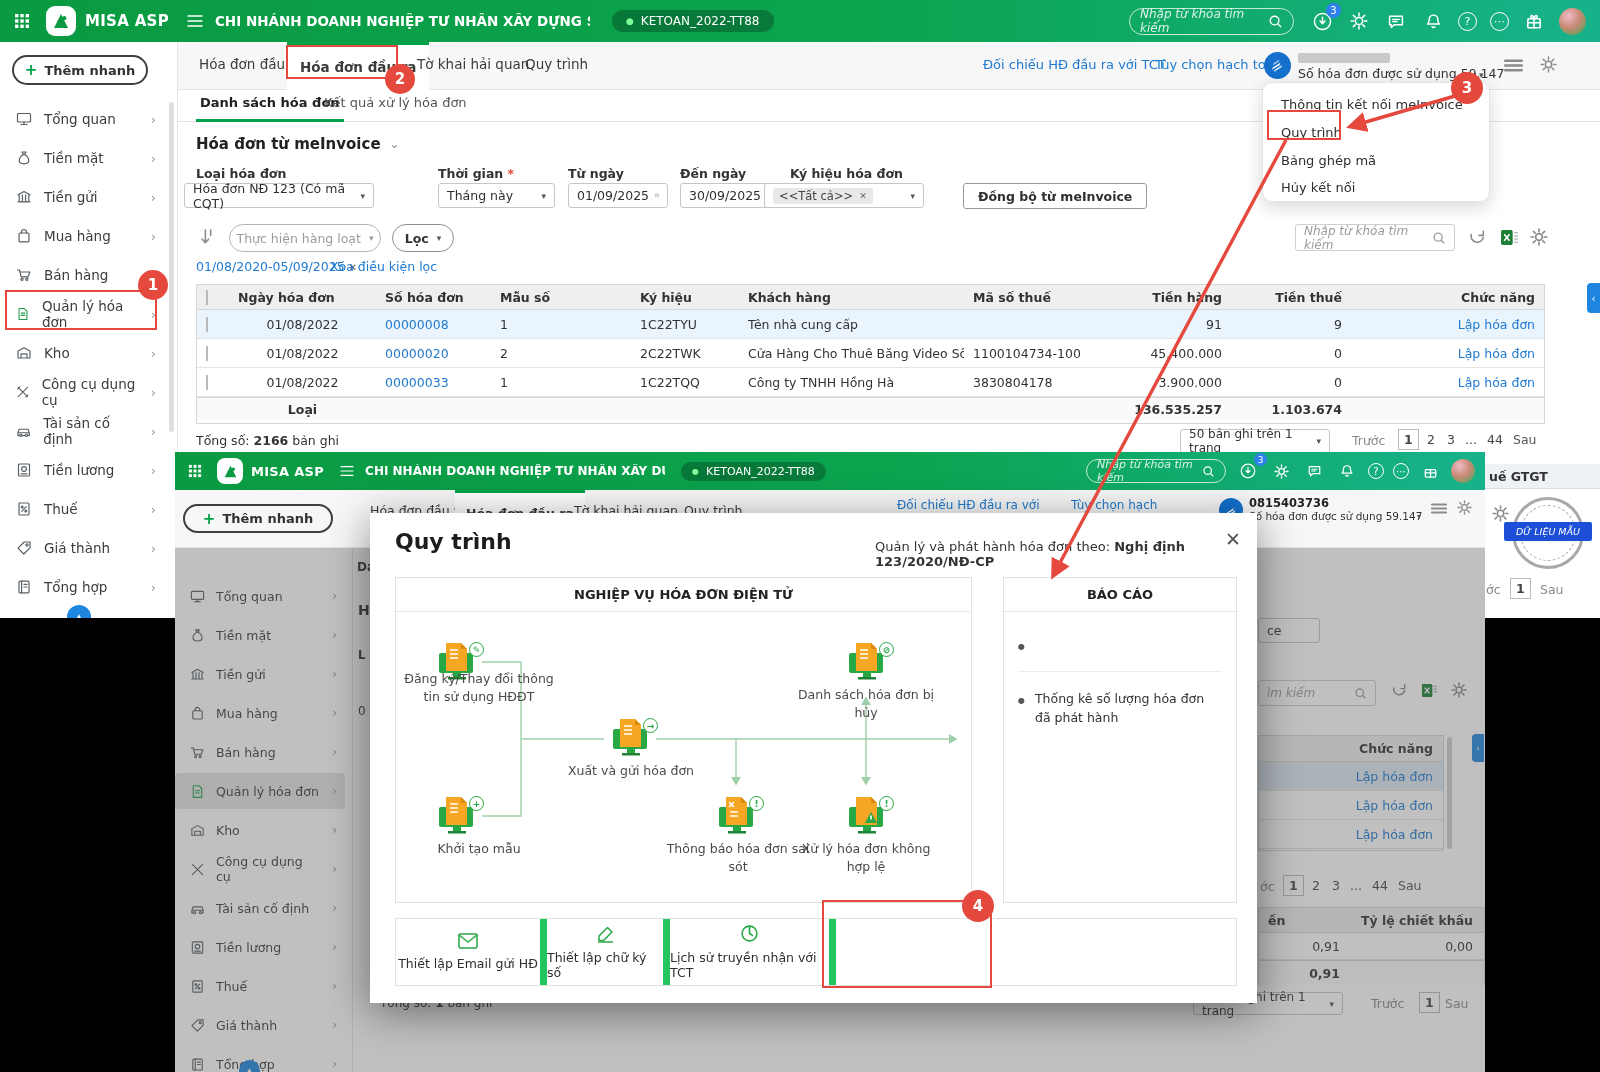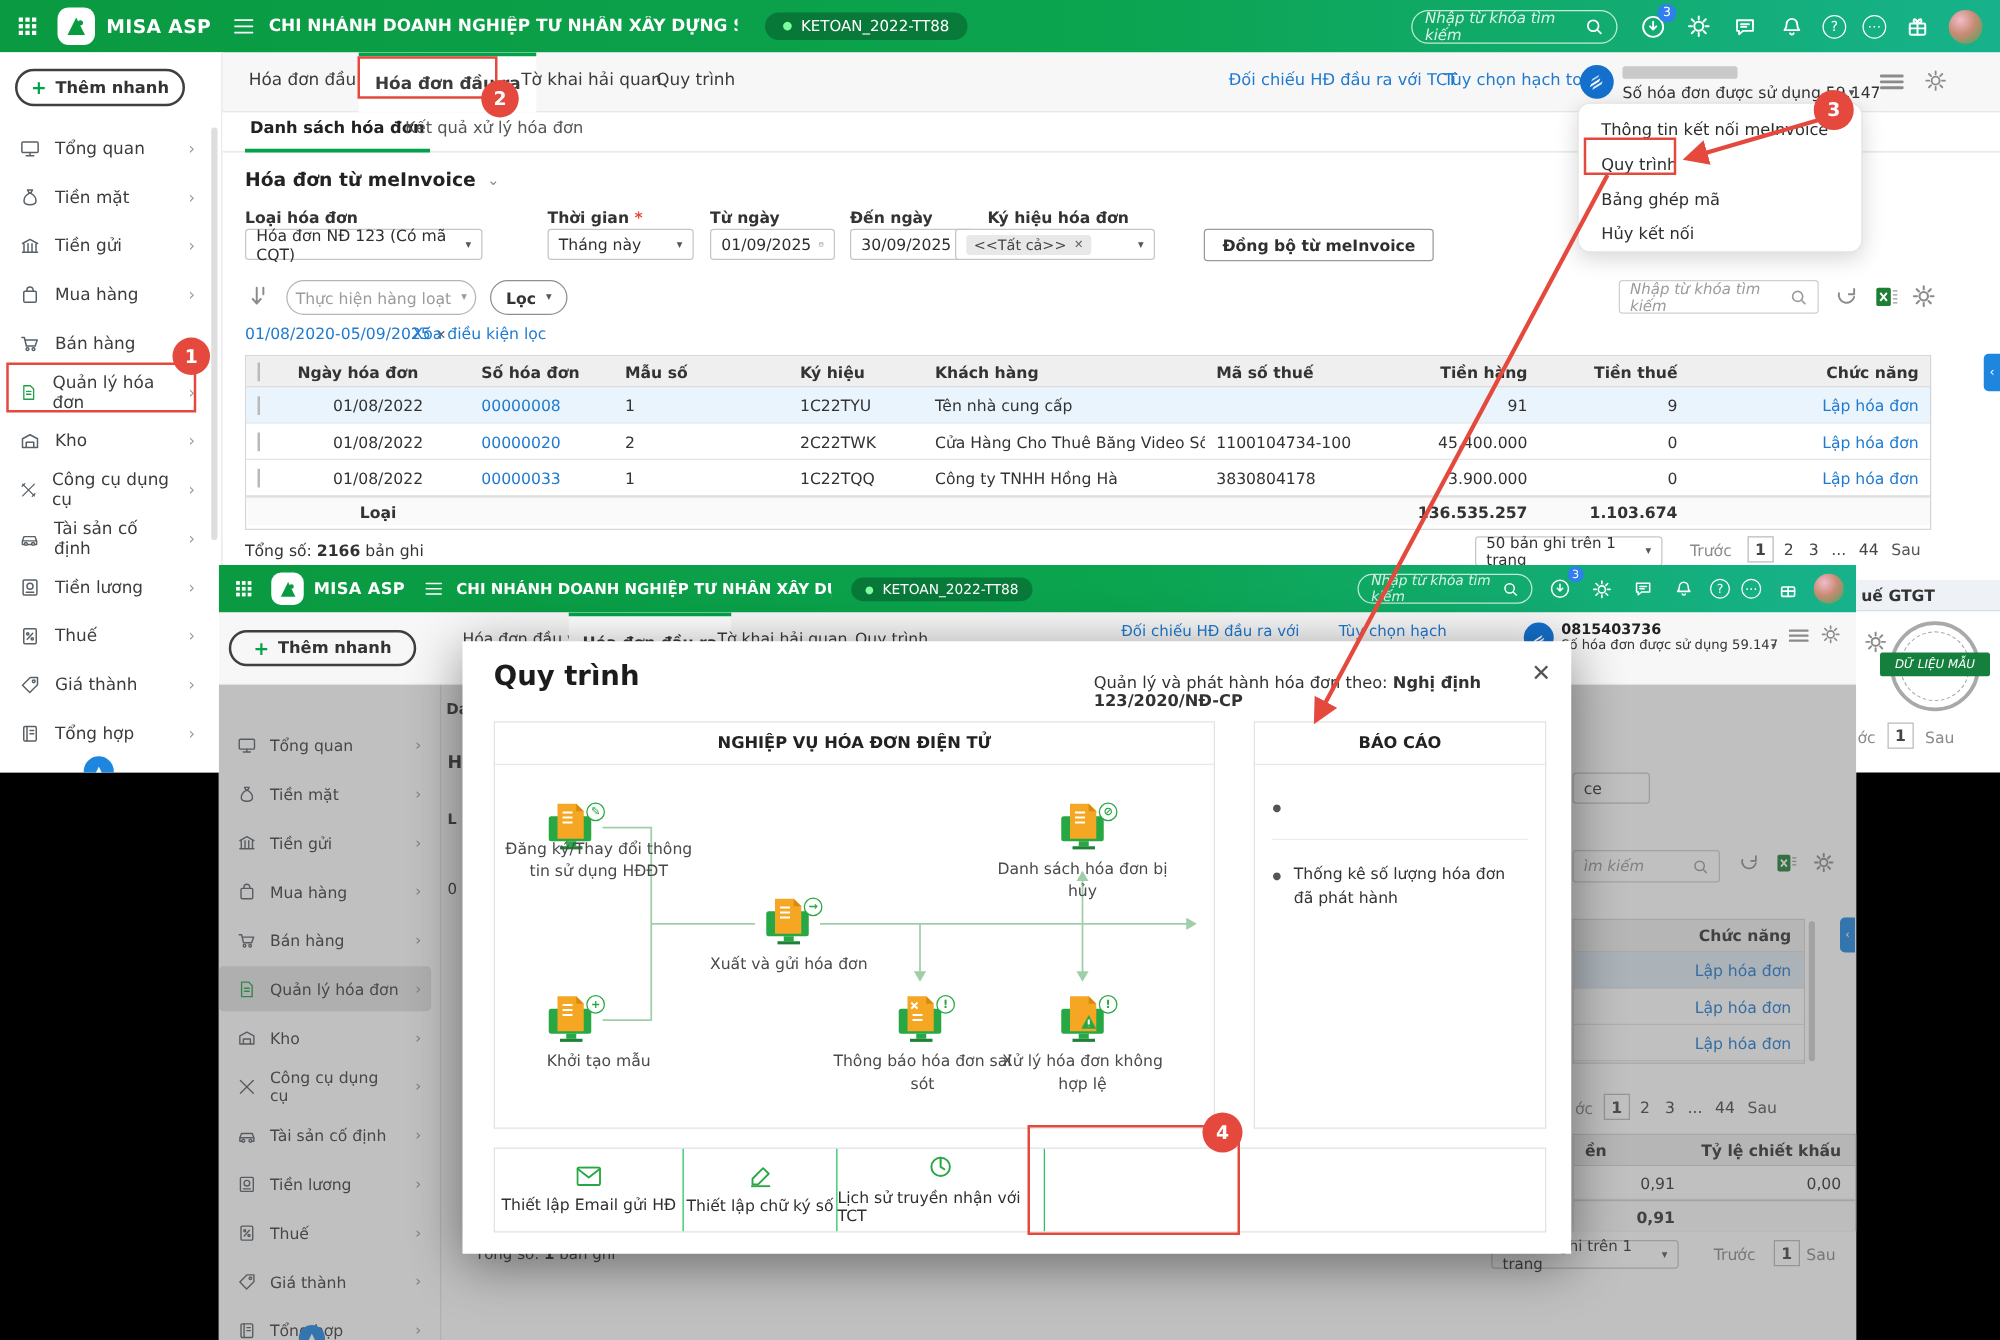--- a/index.html
+++ b/index.html
@@ -69,21 +69,21 @@
   .totrow{display:flex;background:#fafafa;font-size:12.5px;font-weight:bold;height:23px;align-items:center;border-top:1px solid #d6d6d6}
   .pgsel{position:absolute;height:24px;border:1px solid #c6c6c6;border-radius:3px;background:#fff;display:flex;align-items:center;gap:10px;padding:0 8px;font-size:12px;color:#333}
   .pgtxt{font-size:12.5px;color:#8a8a8a}
   .pgnum{font-size:12.5px;color:#444;padding:2px 5px}
   .pgnum.cur{border:1px solid #bbb;font-weight:bold;background:#fff}
   .sidetab{position:absolute;width:13px;height:30px;background:#1f86e0;color:#fff;border-radius:4px 0 0 4px;display:flex;align-items:center;justify-content:center;font-size:10px}
   
   .bandhdr{position:absolute;background:#eef2f7;border-bottom:1px solid #d9dee4;font-size:12.5px;font-weight:bold;display:flex;align-items:center;padding:0 4px;color:#333}
   .stampc{position:absolute;width:72px;height:72px;border:3px solid #a9a9a9;border-radius:50%}
   .stampc .in{position:absolute;inset:5px;border:1.5px dashed #ababab;border-radius:50%}
-  .ribbon{position:absolute;background:#15803d;color:#fff;font-style:italic;font-size:9.5px;display:flex;align-items:center;justify-content:center;border-radius:2px}
+  .ribbon{position:absolute;background:#1d4ed8;color:#fff;font-style:italic;font-size:9.5px;display:flex;align-items:center;justify-content:center;border-radius:2px}
   
   .inner{left:175px;top:452px;width:1310px;height:620px;background:#fff;overflow:hidden}
   .ighead{left:0;top:0;width:100%;height:38px;background:linear-gradient(90deg,#0a9a41,#0ba44f 55%,#17b28b);display:flex;align-items:center;color:#fff}
   .itabrow{left:0;top:38px;width:100%;height:58px;background:#f7f7f7;border-bottom:1px solid #e3e3e3}
   .itab{position:absolute;top:0;height:44px;line-height:42px;padding:0 11px;font-size:12.5px;color:#3b3b3b;white-space:nowrap}
   .itab.active{background:#fff;font-weight:bold;border-top:3px solid #00a34a}
   .isbar{left:0;top:96px;width:178px;height:524px;background:#fff;border-right:1px solid #e6e6e6}
   .isitem{position:absolute;left:0;width:170px;height:36px;display:flex;align-items:center;padding:0 8px 0 15px;gap:11px;font-size:12.5px;color:#3c3c3c}
   .isitem .chev{margin-left:auto;color:#9a9a9a;font-size:12px}
   .isitem svg{stroke:#596066;fill:none;stroke-width:1.2;stroke-linecap:round;stroke-linejoin:round}
@@ -97,21 +97,21 @@
   .m-sub{font-size:13px;color:#333}
   .m-close{font-size:19px;color:#555}
   .panel{position:absolute;border:1px solid #e2e2e2;background:#fff}
   .panel-h{height:34px;border-bottom:1px solid #e8e8e8;display:flex;align-items:center;justify-content:center;font-weight:bold;font-size:13px;color:#222}
   .nlabel{position:absolute;font-size:12.5px;color:#4a4a4a;text-align:center;line-height:1.45}
   .nodeic{position:absolute;width:46px;height:42px}
   .nbadge{position:absolute;right:-4px;top:2px;width:15px;height:15px;background:#fff;border:1.4px solid #27a844;border-radius:50%;color:#27a844;font-size:9px;font-weight:bold;display:flex;align-items:center;justify-content:center}
   .rep{display:flex;gap:10px;font-size:12.5px;color:#333;line-height:1.5}
   .rep .bu{color:#555;font-size:8px;padding-top:5px}
   .btnrow{position:absolute;border:1px solid #e2e2e2;background:#fff;display:flex}
-  .mbtn{height:100%;display:flex;flex-direction:column;align-items:center;justify-content:center;gap:7px;border-right:1px solid #22c55e;font-size:12.5px;color:#2f2f2f}
+  .mbtn{height:100%;display:flex;flex-direction:column;align-items:center;justify-content:center;gap:7px;border-right:7px solid #22c55e;font-size:12.5px;color:#2f2f2f}
   .mbtn svg{stroke:#27a844;fill:none;stroke-width:1.5;stroke-linecap:round;stroke-linejoin:round}
   
   .ddmenu{left:1262px;top:82px;width:228px;height:120px;background:#fff;border:1px solid #e4e4e4;border-radius:10px;box-shadow:0 5px 18px rgba(0,0,0,.16);z-index:20}
   .dditem{position:absolute;left:18px;font-size:13px;color:#2f2f2f;white-space:nowrap}
   
   .anno{z-index:50}
   .redbox{position:absolute;border:2.5px solid #e5493d;z-index:50}
   .redcirc{position:absolute;background:#e5493d;border-radius:50%;color:#fff;font-weight:bold;display:flex;align-items:center;justify-content:center;z-index:51;font-size:15px}
 </style>
 </head>
@@ -362,21 +362,21 @@
       <span>Hóa đơn từ meInvoice</span>
       <span style="color:#8a8a8a;font-size:12px;font-weight:normal">⌄</span>
     </div>
 
     <span class="abs flabel" style="left:196px;top:166px">Loại hóa đơn</span>
     <span class="abs flabel" style="left:438px;top:166px"><span>Thời gian</span> <span class="req">*</span></span>
     <span class="abs flabel" style="left:568px;top:166px">Từ ngày</span>
     <span class="abs flabel" style="left:680px;top:166px">Đến ngày</span>
     <span class="abs flabel" style="left:790px;top:166px">Ký hiệu hóa đơn</span>
 
-    <div class="fctl" style="left:196px;top:183px;width:190px">
+    <div class="fctl" style="left:184px;top:183px;width:190px">
       <span>Hóa đơn NĐ 123 (Có mã CQT)</span>
         <span class="caret">▾</span>
     </div>
     <div class="fctl" style="left:438px;top:183px;width:117px">
       <span>Tháng này</span>
         <span class="caret">▾</span>
     </div>
     <div class="fctl" style="left:568px;top:183px;width:100px">
       <span>01/09/2025</span>
       <svg width="13" height="13" viewBox="0 0 14 14" style="stroke:#7c7c7c;fill:none;stroke-width:1.2;margin-left:auto">

